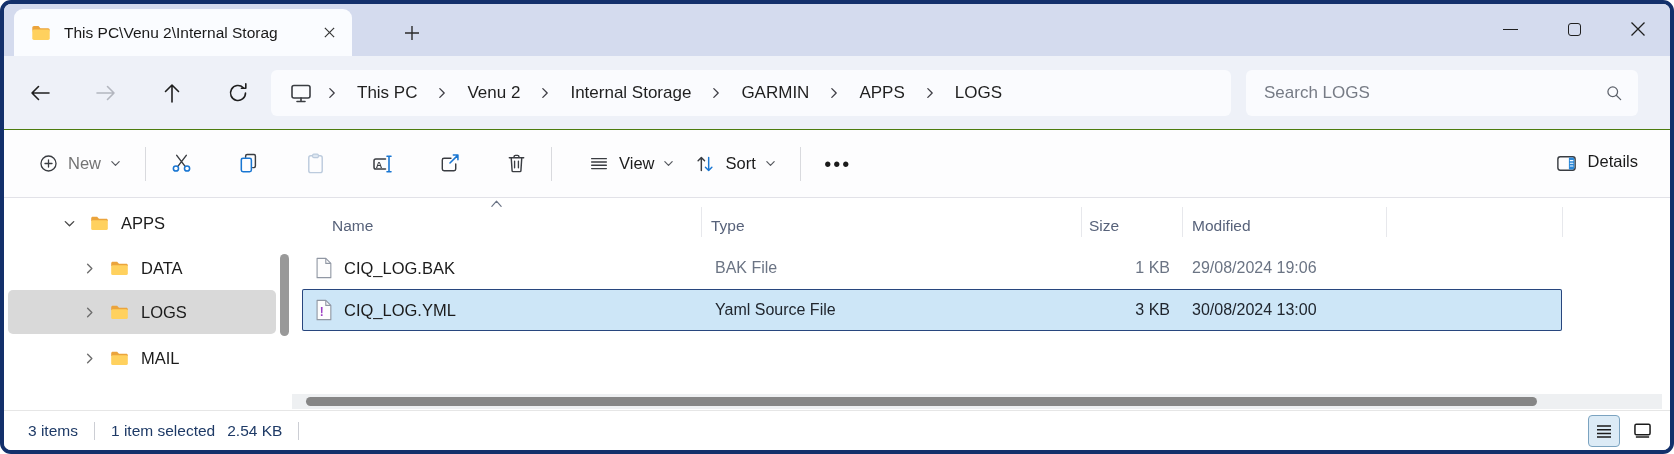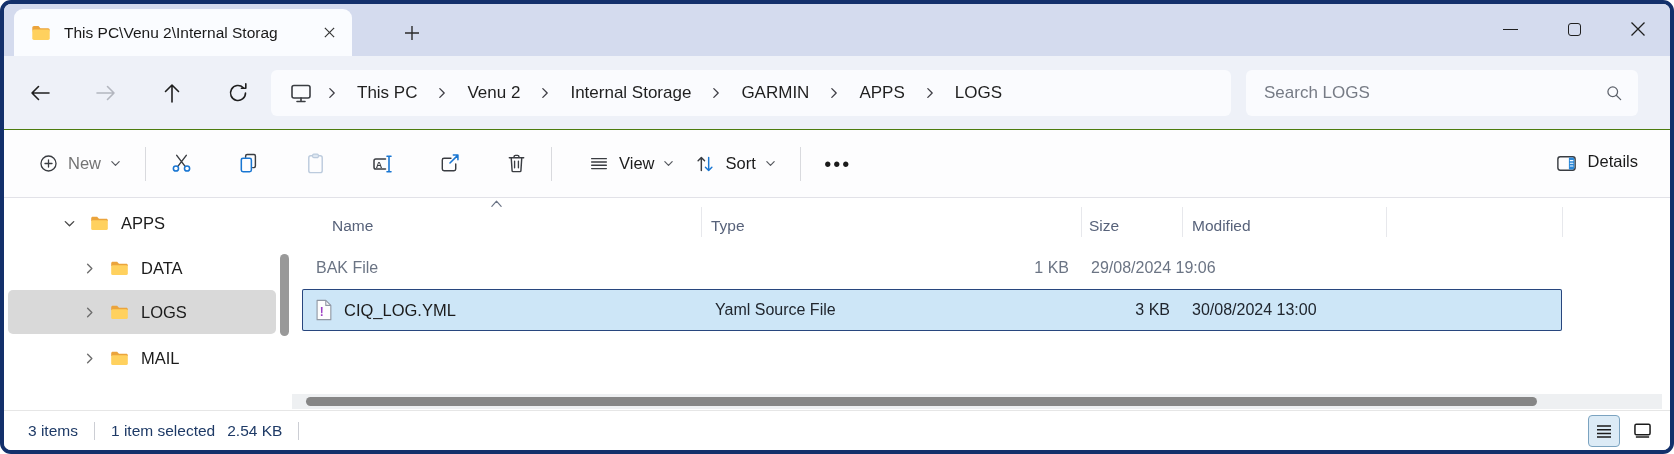--- a/index.html
+++ b/index.html
@@ -448,20 +448,29 @@
         <span class="col-h modified">Modified</span>
         <span class="hdr-sep" style="left:409px"></span>
         <span class="hdr-sep" style="left:789px"></span>
         <span class="hdr-sep" style="left:890px"></span>
         <span class="hdr-sep" style="left:1094px"></span>
         <span class="hdr-sep" style="left:1270px"></span>
       </div>
 
       <div class="rows">
         <div class="file-row" style="margin-top:3px;">
+          <span class="cell-name">
+            <span>
+              <svg width="19" height="22" viewBox="0 0 20 24">
+                  <path d="M3 1.5h9.5l5.5 5.5v15.5H3z" fill="#fdfdfd" stroke="#9097a3" stroke-width="1.2" stroke-linejoin="round"></path>
+                  <path d="M12.5 1.5V7H18" fill="none" stroke="#9097a3" stroke-width="1.2" stroke-linejoin="round"></path>
+                </svg>
+            </span>
+            <span>CIQ_LOG.BAK</span>
+          </span>
           <span class="cell-type">BAK File</span>
           <span class="cell-size">1 KB</span>
           <span class="cell-modified">29/08/2024 19:06</span>
           <span class="cell-created"></span>
         </div>
 
         <div class="file-row selected">
           <span class="cell-name">
             <span>
               <svg width="19" height="22" viewBox="0 0 20 24">

